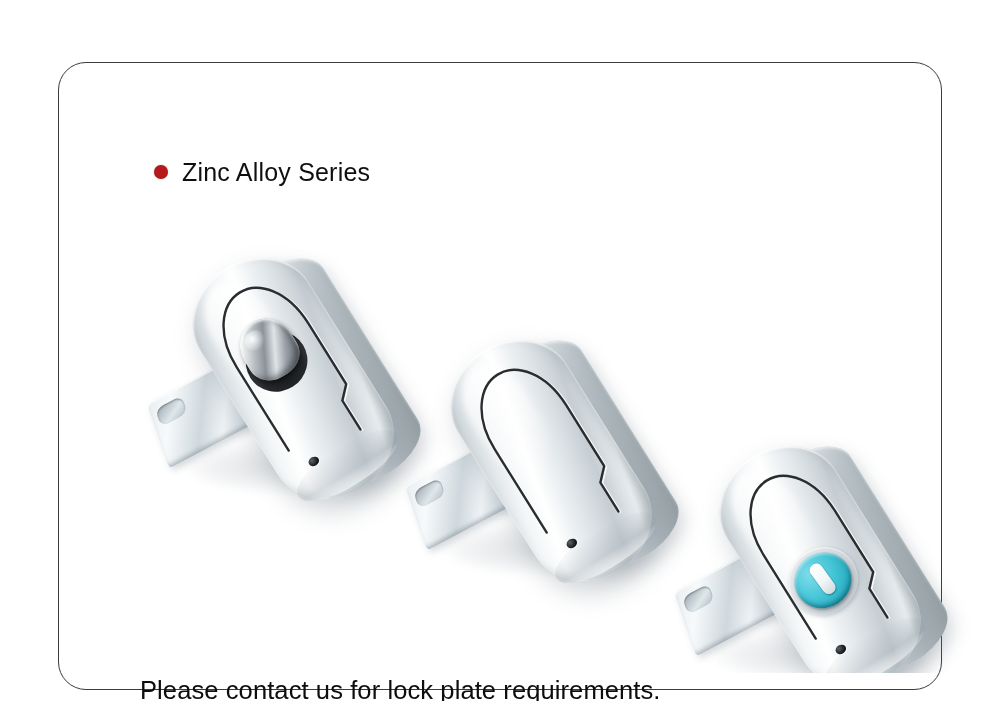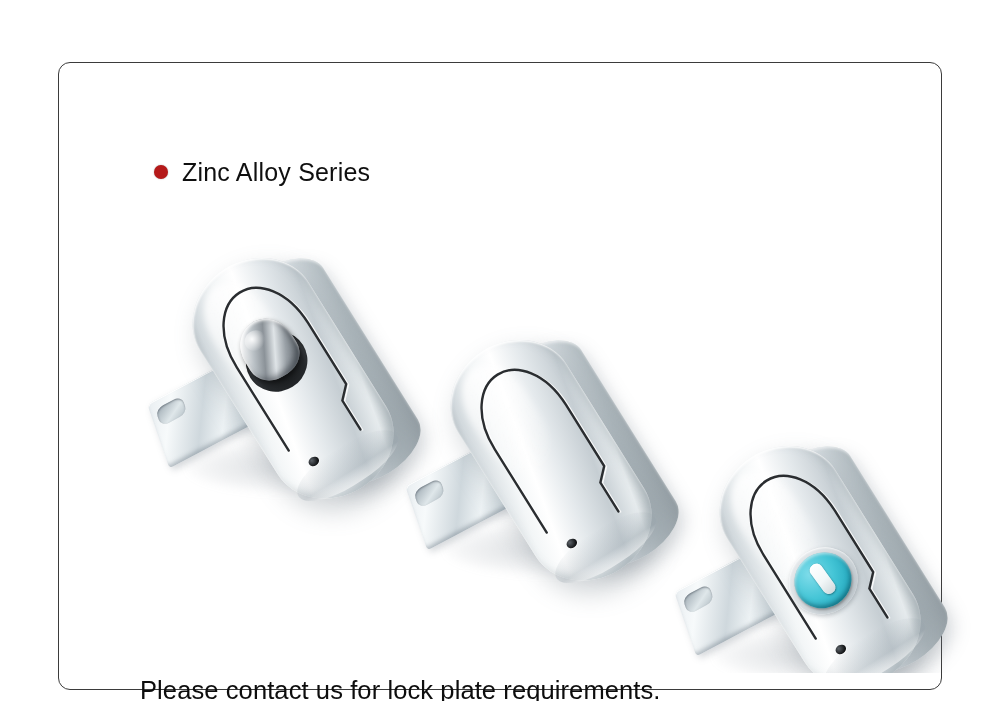--- a/index.html
+++ b/index.html
@@ -17,21 +17,21 @@
   }
 
   
   #product-card {
     position: absolute;
     left: 58px;
     top: 62px;
     width: 884px;
     height: 628px;
     border: 1.4px solid #3b3b3b;
-    border-radius: 12px;
+    border-radius: 28px;
     background: #ffffff;
     box-sizing: border-box;
     padding-left: 46px;
   }
 
   
   #series-heading {
     position: absolute;
     left: 95px;
     top: 92px;

